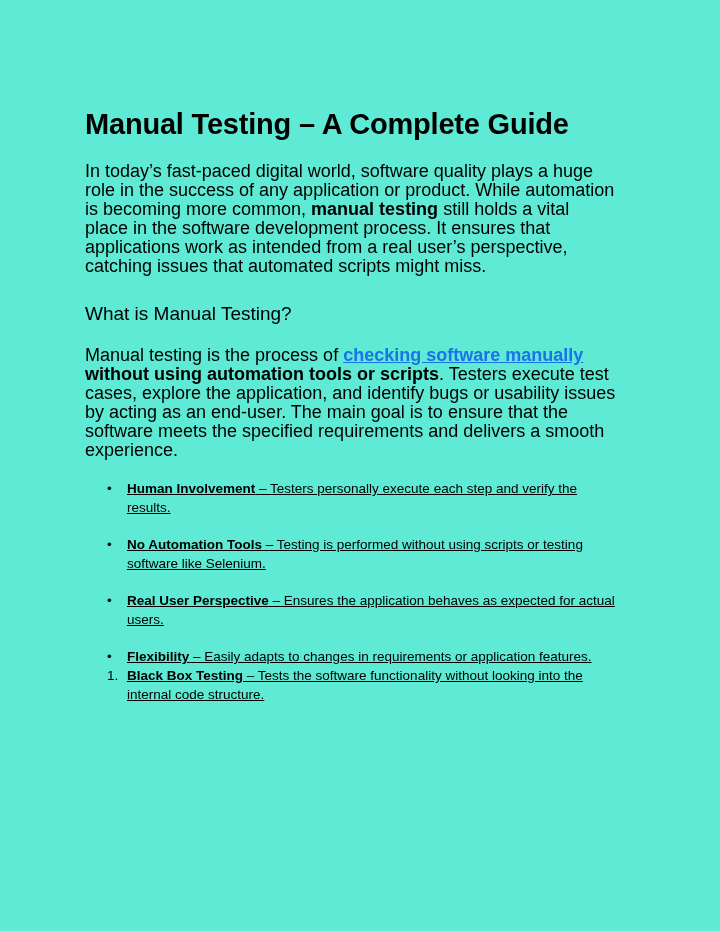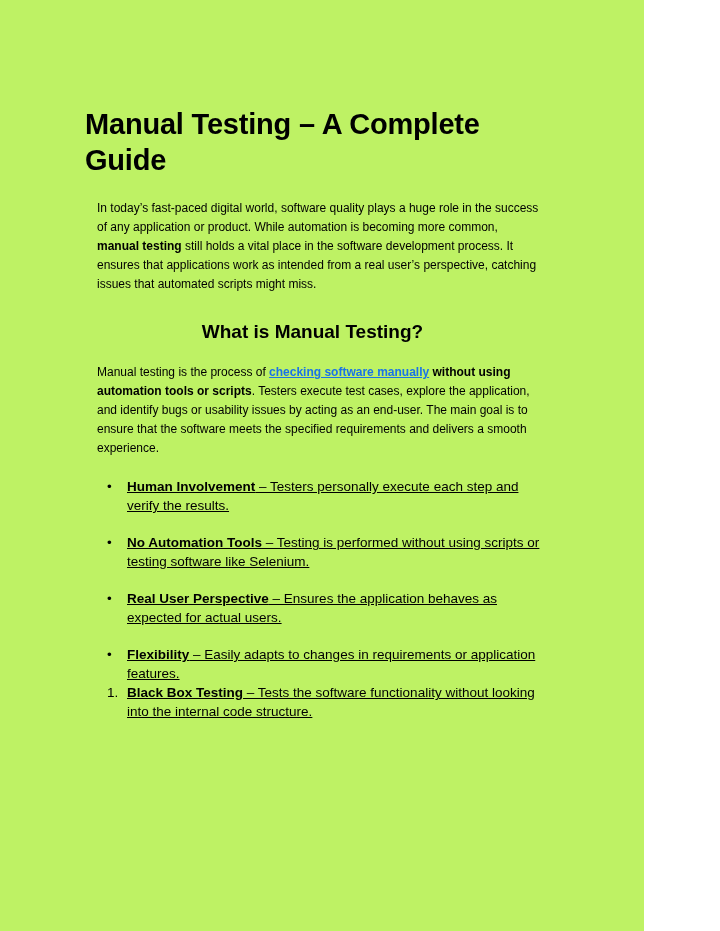--- a/index.html
+++ b/index.html
@@ -9,46 +9,45 @@
     background: #ffffff;
   }
   body {
     width: 720px;
     height: 931px;
     font-family: "Liberation Sans", "DejaVu Sans", sans-serif;
     color: #000000;
     overflow: hidden;
   }
   .page {
-    width: 644px;
+    width: 720px;
     height: 931px;
     padding: 106px 104px 0 85px;
-    background: #bef264;
+    background: #5eead4;
   }
   h1.doc-title {
     font-size: 29px;
     line-height: 1.25;
     font-weight: 700;
     letter-spacing: -0.2px;
     margin: 0 0 20px 0;
   }
   h2.section-heading {
     font-size: 19px;
     line-height: 1.25;
-    font-weight: 700;
+    font-weight: 400;
     margin: 26px 0 20px 0;
-    text-align: center;
   }
   h2.section-heading.types-heading {
     margin-top: 47px;
   }
   p.doc-paragraph {
-    font-size: 12px;
+    font-size: 18px;
     line-height: 19px;
-    margin: 0 0 19px 12px;
+    margin: 0 0 19px 0;
   }
   strong { font-weight: 700; }
   a.doc-link {
     color: #1a73e8;
     font-weight: 700;
     text-decoration: underline;
     cursor: pointer;
   }
   ul.bullet-list, ol.numbered-list {
     list-style: none;

